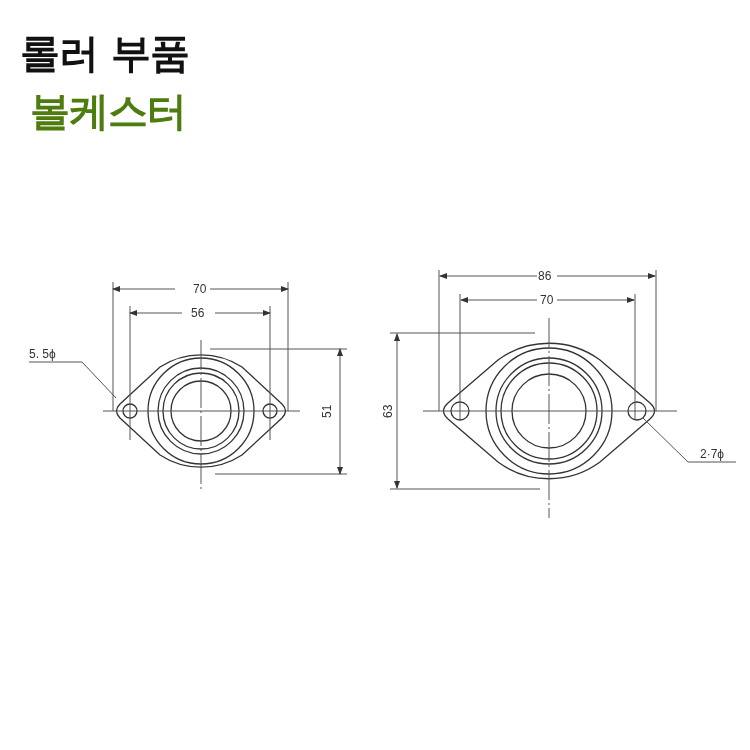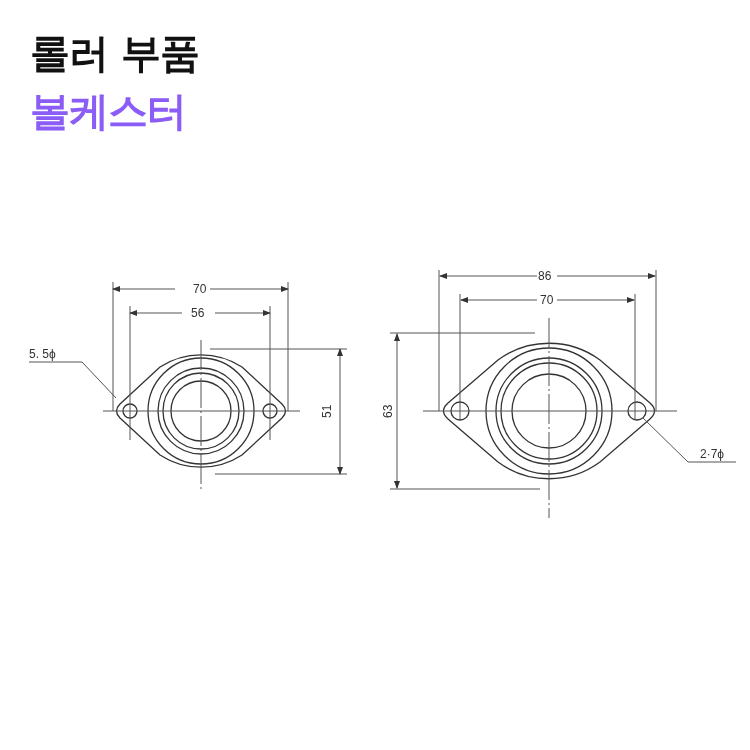--- a/index.html
+++ b/index.html
@@ -1,18 +1,18 @@
 <!DOCTYPE html>
 <html><head>
 <meta charset="utf-8">
 <style>
   html, body { margin:0; padding:0; background:#ffffff; }
   body { width:750px; height:750px; position:relative; overflow:hidden; font-family:"DejaVu Sans", sans-serif; }
-  .title { position:absolute; left:30px; top:28px; font-size:40px; font-weight:bold; color:#111111; letter-spacing:-1px; line-height:50px; }
-  .subtitle { position:absolute; left:30px; top:86px; font-size:40px; font-weight:bold; color:#8b5cf6; letter-spacing:-1px; line-height:50px; }
+  .title { position:absolute; left:20px; top:28px; font-size:40px; font-weight:bold; color:#111111; letter-spacing:-1px; line-height:50px; }
+  .subtitle { position:absolute; left:30px; top:86px; font-size:40px; font-weight:bold; color:#4d7c0f; letter-spacing:-1px; line-height:50px; }
   svg { position:absolute; left:0; top:0; }
   .ln { stroke:#333; stroke-width:1.3; fill:none; }
   .thin { stroke:#555; stroke-width:1; fill:none; }
   .lbl { font-family:"Liberation Sans", sans-serif; font-size:12px; fill:#333; }
 </style>
 </head>
 <body>
 
 <div class="title">롤러 부품</div>
 <div class="subtitle">볼케스터</div>

